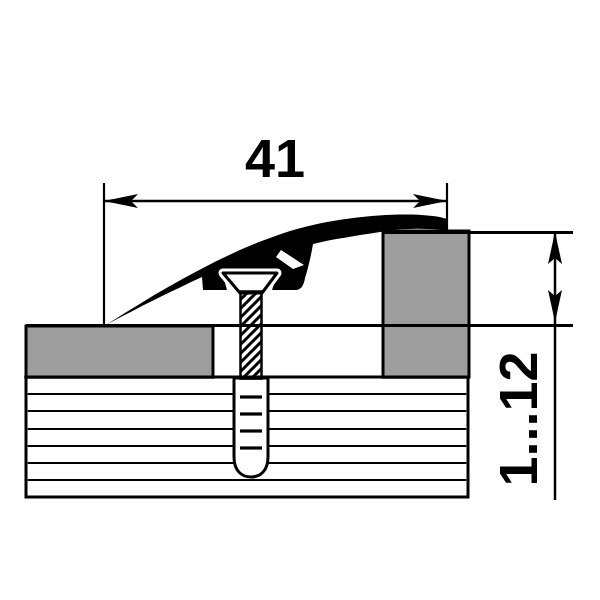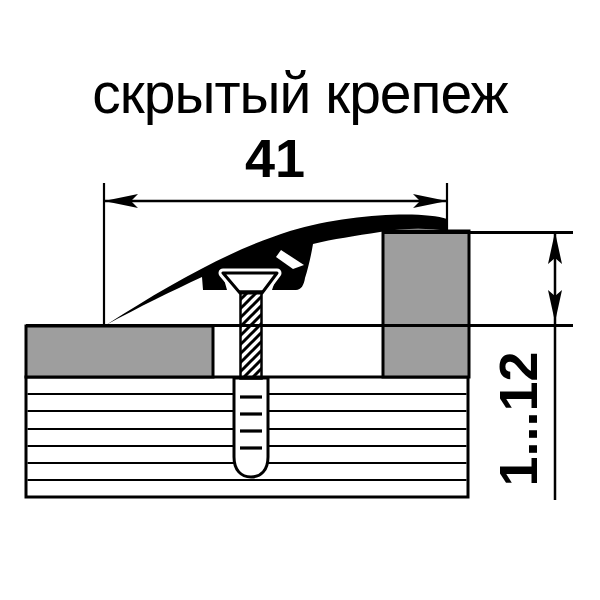--- a/index.html
+++ b/index.html
@@ -26,21 +26,20 @@
     font-weight:bold;
     font-size:54px;
     fill:#000;
   }
 </style>
 </head>
 <body>
 
 <div class="canvas">
 
-  <div class="title">скрытый крепеж</div>
 
   <svg width="600" height="600" viewBox="0 0 600 600">
 
     <defs>
       <pattern id="hatch" patternUnits="userSpaceOnUse" width="9" height="9">
         <path d="M0,9 L9,0 M-4.5,4.5 L4.5,-4.5 M4.5,13.5 L13.5,4.5" stroke="#000" stroke-width="3" fill="none"></path>
       </pattern>
     </defs>
 
     <g>

